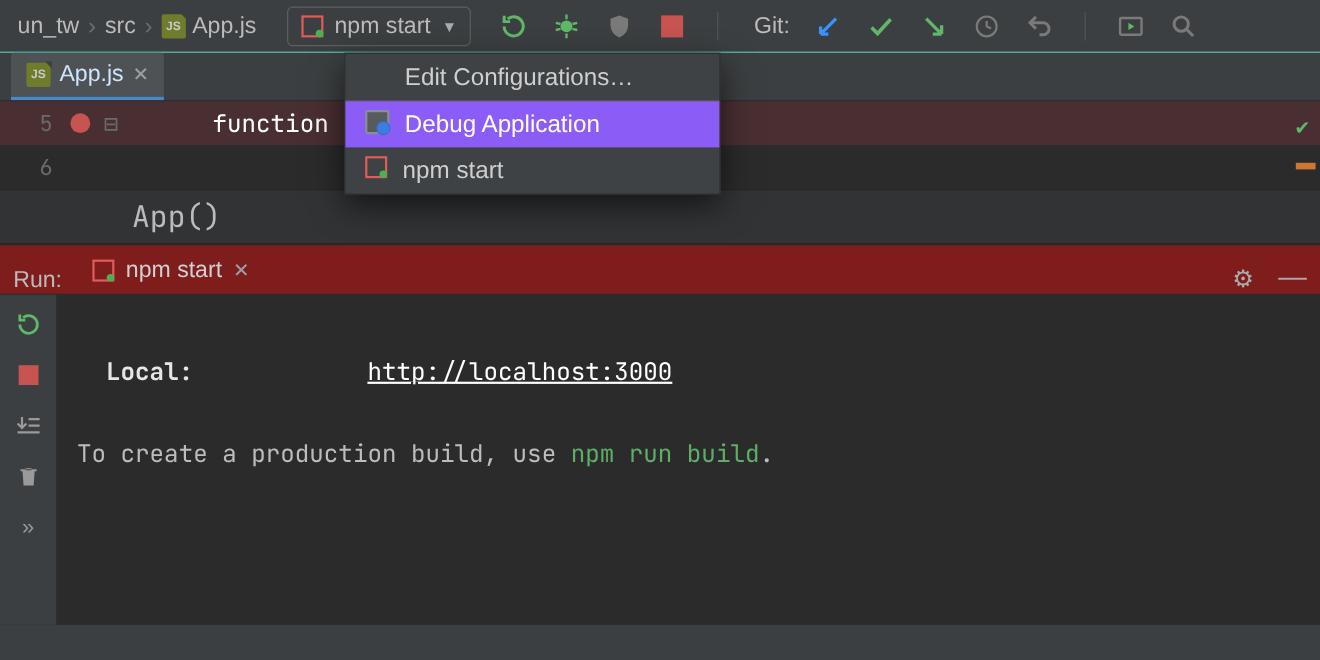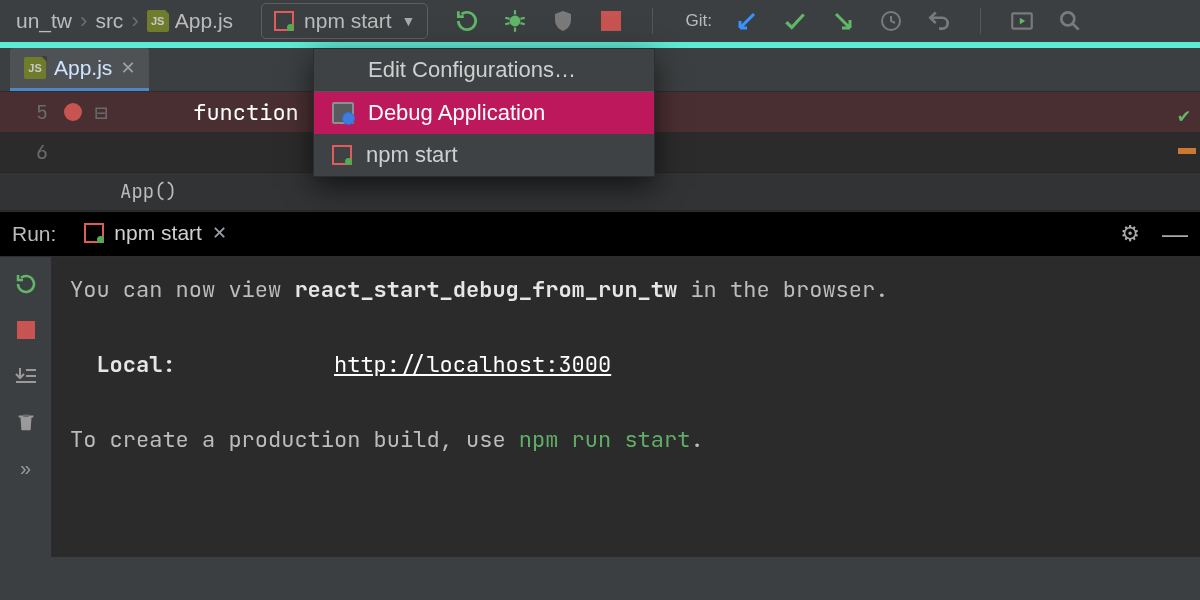--- a/index.html
+++ b/index.html
@@ -12,21 +12,21 @@
     overflow: hidden;
     position: relative;
   }
 
   
   .topbar {
     height: 48px;
     display: flex;
     align-items: center;
     background: #3c3f41;
-    border-bottom: 6px solid #5eead4;
+    border-bottom: 1px solid #5eead4;
     padding: 0 8px;
   }
   .crumb {
     display: flex; align-items: center; gap: 6px;
     padding: 0 8px;
     color: #bbbbbb;
     font-size: 21px;
   }
   .crumb-sep {
     color: #6e6e6e; padding: 0 2px; font-size: 22px;
@@ -63,21 +63,21 @@
   .chev-down { color:#aaa; font-size:14px; }
 
   .toolbar-icons { display:flex; align-items:center; gap:22px; margin-left:26px; }
   .icon { width:26px; height:26px; display:inline-flex; align-items:center; justify-content:center; }
   .green { color:#60b767; }
   .gray  { color:#7a7a7a; }
   .blue  { color:#3794ff; }
 
   .sep-vert { width:1px; height:26px; background:#555; margin: 0 6px;}
 
-  .git-label { color:#bbb; font-size:17px; margin-left:4px; }
+  .git-label { color:#bbb; font-size:21px; margin-left:4px; }
 
   
   .tabs {
     height: 44px; display:flex; align-items:flex-end;
     background:#3c3f41;
     border-bottom:1px solid #2b2d2f;
     padding-left:10px;
   }
   .tab {
     display:flex; align-items:center; gap:8px;
@@ -113,57 +113,57 @@
   .check-ok {
     position:absolute; right:10px; top:10px; color:#60b767; font-size:20px;
   }
   .marker-bar {
     position:absolute; right:4px; top:56px; width:18px; height:6px;
     background:#cc7832;
   }
   .fn-context {
     background:#313335; color:#bbbbbb;
     padding: 6px 8px 6px 120px;
-    font-family: "JetBrains Mono",monospace; font-size:19px;
+    font-family: "JetBrains Mono",monospace; font-size:27px;
     border-top:1px solid #242627; border-bottom:1px solid #242627;
   }
 
   
   .config-menu {
     position:absolute; left:313px; top:48px;
     width:342px;
     background:#3e4244;
     border:1px solid #2b2d2f;
     box-shadow: 0 10px 28px rgba(0,0,0,.6);
     z-index: 50;
     font-size:22px;
   }
   .config-menu .mi {
-    display:flex; align-items:center; gap:14px;
+    display:flex; align-items:flex-start; gap:14px;
     padding: 8px 18px; color:#cfcfcf;
   }
   .config-menu .mi.sel {
-    background:#be185d; color:#fff;
+    background:#8b5cf6; color:#fff;
   }
   .config-menu .sep { height:1px; background:#555; }
   .browser-icon {
     width:22px; height:22px; border:2px solid #8a8f94;
     border-radius:2px; position:relative; background:#575b5e;
   }
   .browser-icon::after{
     content:""; position:absolute; right:-3px; bottom:-3px;
     width:11px; height:11px; border-radius:50%;
     background:#3e7de0; border:1px solid #2e6ed0;
   }
 
   
   .run-header {
-    height:46px; background:#000000;
+    height:46px; background:#7f1d1d;
     border-top:1px solid #2b2d2f; border-bottom:1px solid #2b2d2f;
-    display:flex; align-items:center; padding: 0 12px;
+    display:flex; align-items:flex-end; padding: 0 12px;
     font-size:21px;
   }
   .run-header .title { color:#bbb; margin-right:18px; }
   .run-tab {
     display:flex; align-items:center; gap:10px;
     padding:6px 10px; border-bottom:3px solid transparent;
   }
   .run-tab.active { color:#d0d0d0; }
   .run-tab .close-x { color:#9aa0a6; font-size:18px; }
   .run-header .spacer { flex:1; }
@@ -351,30 +351,27 @@
     </span>
     <span class="icon gray">
       <svg width="22" height="22" viewBox="0 0 24 24" fill="#9a9a9a">
           <path d="M6 7h12l-1 14H7L6 7zm3-3h6v2H9V4zM4 7h16v-2H4v2z"></path>
         </svg>
     </span>
     <span class="icon gray" style="font-size:20px;color:#9a9a9a;">»</span>
   </div>
 
   <div class="console">
-    <div>
-      <span>You can now view </span><span class="bold">react_start_debug_from_run_tw</span><span> in the browser.</span>
-    </div>
     <div>&nbsp;</div>
     <div>
       &nbsp;&nbsp;<span class="bold">Local:</span>&nbsp;&nbsp;&nbsp;&nbsp;&nbsp;&nbsp;&nbsp;&nbsp;&nbsp;&nbsp;&nbsp;&nbsp;<span class="link">http://localhost:3000</span>
     </div>
     <div>&nbsp;</div>
     <div>
-      <span>To create a production build, use </span><span class="cmd">npm run start</span><span>.</span>
+      <span>To create a production build, use </span><span class="cmd">npm run build</span><span>.</span>
     </div>
   </div>
 </div>
 
 <div class="config-menu">
   <div class="mi">
     <span style="width:22px"></span>
     <span>Edit Configurations…</span>
   </div>
   <div class="sep"></div>

